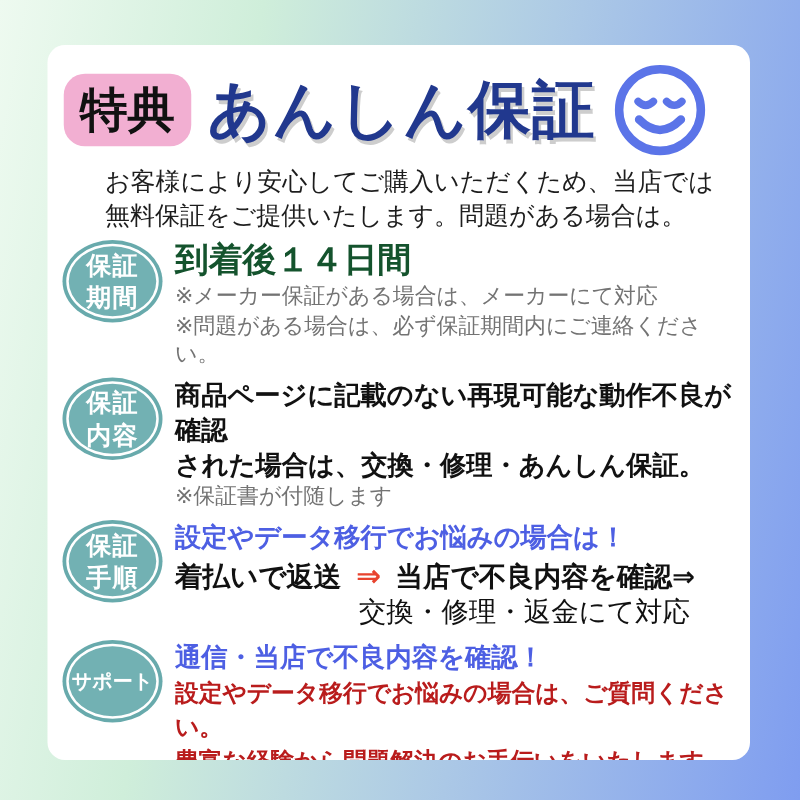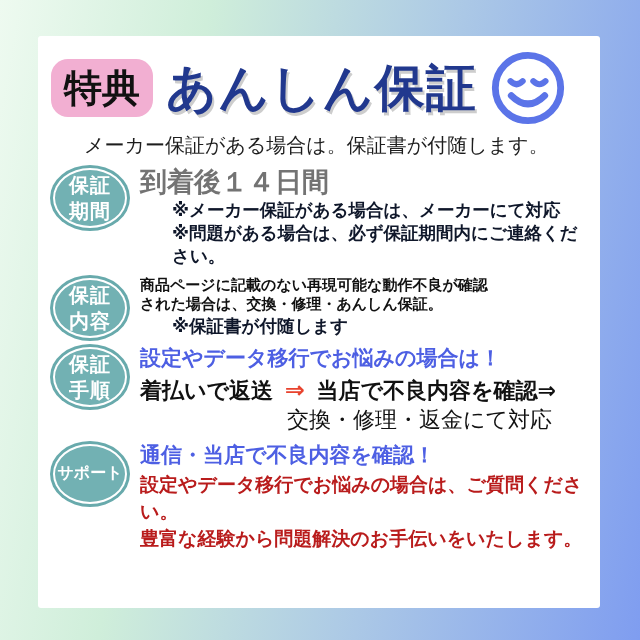--- a/index.html
+++ b/index.html
@@ -4,21 +4,21 @@
 <style>
   * { box-sizing: border-box; margin: 0; padding: 0; }
   html, body { width: 640px; height: 640px; overflow: hidden; }
   body {
     font-family: "DejaVu Sans", "Liberation Sans", sans-serif;
     background: linear-gradient(100deg, #eefaf0 0%, #cfeeda 28%, #abc8e6 62%, #7f9df0 100%);
     position: relative;
   }
   .card {
     position: absolute; left: 38px; top: 36px; width: 562px; height: 572px;
-    background: #ffffff; border-radius: 3px; padding: 13px 8px 0 10px; overflow: hidden;
+    background: #ffffff; border-radius: 14px; padding: 13px 8px 0 10px; overflow: hidden;
   }
   
   .header { display: flex; align-items: center; gap: 13px; margin-left: 3px; height: 78px; }
   .badge {
     background: #f2afd2; color: #111; font-size: 38px; font-weight: 800;
     padding: 10px 13px; border-radius: 17px; line-height: 1; white-space: nowrap;
   }
   .title {
     font-size: 50px; font-weight: 800; color: #21388e; white-space: nowrap;
     text-shadow: 2px 3px 0 #cdcdcd; letter-spacing: 1px;
@@ -29,24 +29,24 @@
   
   .section { display: flex; gap: 13px; align-items: flex-start; margin-top: 6px; }
   .circle {
     width: 74px; height: 60px; border-radius: 50%; flex: 0 0 auto; margin: 3px 0 0 5px;
     background: #72b1b3; border: 2px solid #ffffff; box-shadow: 0 0 0 3px #68aaac;
     display: flex; flex-direction: column; align-items: center; justify-content: center;
     color: #ffffff; font-size: 20px; font-weight: 600; line-height: 1.3; letter-spacing: 1px;
   }
   .circle.small-label { font-size: 16px; letter-spacing: 0; align-items: center; }
   .sec-body { flex: 1; padding-top: 1px; }
-  .heading-red { color: #737373; font-size: 27px; font-weight: 800; line-height: 1.15; margin-bottom: 2px; }
+  .heading-red { color: #14532d; font-size: 27px; font-weight: 800; line-height: 1.15; margin-bottom: 2px; }
   .heading-blue { color: #4d5fe3; font-size: 21px; font-weight: 800; line-height: 1.25; margin-bottom: 3px; }
-  .note { font-size: 17.5px; font-weight: 700; color: #0f172a; line-height: 1.32; margin-left: 32px; }
-  .body-line { font-size: 15px; font-weight: 700; color: #111; line-height: 1.33; }
+  .note { font-size: 17.5px; font-weight: 400; color: #737373; line-height: 1.32; }
+  .body-line { font-size: 21px; font-weight: 700; color: #111; line-height: 1.33; }
   .flow-line { font-size: 22px; font-weight: 800; color: #111; line-height: 1.3; }
   .flow-arrow { color: #e8432e; font-size: 24px; padding: 0 4px; }
   .flow-result { font-size: 22px; font-weight: 400; color: #111; line-height: 1.3; margin-left: 147px; }
   .support-line { font-size: 19px; font-weight: 700; color: #b91c1c; line-height: 1.42; }
 </style>
 </head>
 <body>
 
 <div class="card">
 
@@ -55,21 +55,22 @@
     <div class="title">あんしん保証</div>
     <svg class="smiley" viewBox="0 0 100 100" aria-hidden="true">
       <circle cx="50" cy="50" r="43" fill="none" stroke="#5b74e8" stroke-width="9"></circle>
       <path d="M27 41 Q35 49 43 41" fill="none" stroke="#5b74e8" stroke-width="8" stroke-linecap="round"></path>
       <path d="M57 41 Q65 49 73 41" fill="none" stroke="#5b74e8" stroke-width="8" stroke-linecap="round"></path>
       <path d="M28 60 Q50 82 72 60" fill="none" stroke="#5b74e8" stroke-width="9" stroke-linecap="round"></path>
     </svg>
   </div>
 
   <div class="subtitle">
-    <div>メーカー保証がある場合は。保証書が付随します。</div>
+    <div>お客様により安心してご購入いただくため、当店では</div>
+    <div>無料保証をご提供いたします。問題がある場合は。</div>
   </div>
 
   <div class="section">
     <div class="circle">
       <span>保証</span>
       <span>期間</span>
     </div>
     <div class="sec-body">
       <div class="heading-red">到着後１４日間</div>
       <div class="note">※メーカー保証がある場合は、メーカーにて対応</div>

